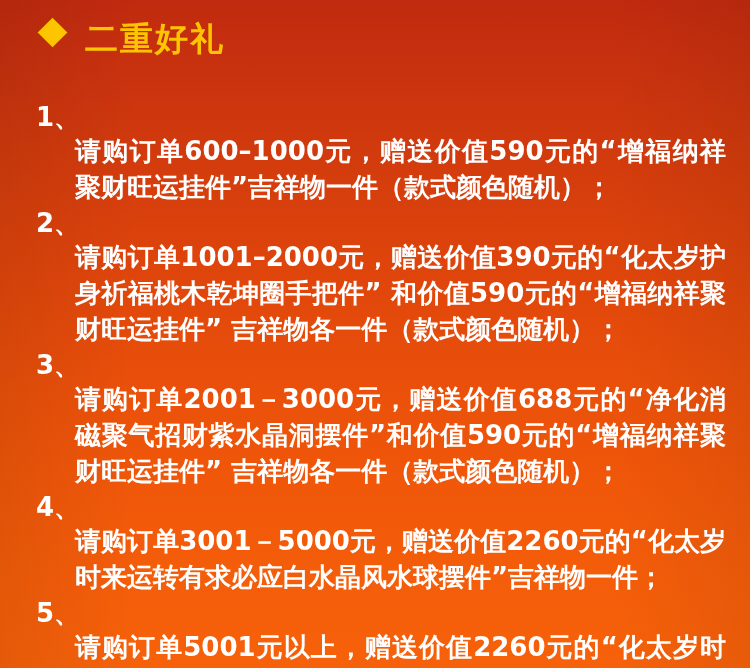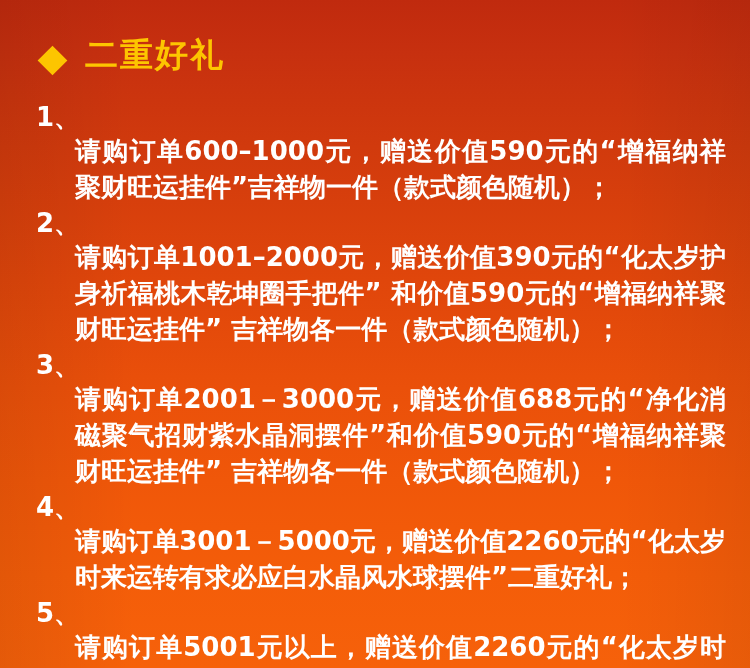--- a/index.html
+++ b/index.html
@@ -37,23 +37,23 @@
         rgba(0,0,0,0.07) 0%,
         rgba(0,0,0,0.00) 18%,
         rgba(0,0,0,0.00) 82%,
         rgba(0,0,0,0.06) 100%);
     pointer-events: none;
   }
 
   .header {
     position: absolute;
     left: 40px;
-    top: 38px;
+    top: 22px;
     display: flex;
-    align-items: flex-end;
+    align-items: flex-start;
     gap: 22px;
     z-index: 2;
   }
   .diamond {
     width: 21px;
     height: 21px;
     background: #fdc500;
     transform: rotate(45deg);
     flex: 0 0 auto;
     margin-left: 2px;
@@ -117,21 +117,21 @@
       <span class="offer-text">请购订单1001–2000元，赠送价值390元的“化太岁护身祈福桃木乾坤圈手把件” 和价值590元的“增福纳祥聚财旺运挂件” 吉祥物各一件（款式颜色随机）；</span>
     </div>
 
     <div class="offer-item">
       <span class="offer-index">3、</span>
       <span class="offer-text">请购订单2001－3000元，赠送价值688元的“净化消磁聚气招财紫水晶洞摆件”和价值590元的“增福纳祥聚财旺运挂件” 吉祥物各一件（款式颜色随机）；</span>
     </div>
 
     <div class="offer-item">
       <span class="offer-index">4、</span>
-      <span class="offer-text">请购订单3001－5000元，赠送价值2260元的“化太岁时来运转有求必应白水晶风水球摆件”二重好礼；</span>
+      <span class="offer-text">请购订单3001－5000元，赠送价值2260元的“化太岁时来运转有求必应白水晶风水球摆件”吉祥物一件；</span>
     </div>
 
     <div class="offer-item">
       <span class="offer-index">5、</span>
       <span class="offer-text">请购订单5001元以上，赠送价值2260元的“化太岁时来运转有求必应白水晶风水球摆件”和价值688元的“净化消磁聚气招财紫水晶洞摆件”款式颜色随机。</span>
     </div>
 
   </div>
 
 </div>

